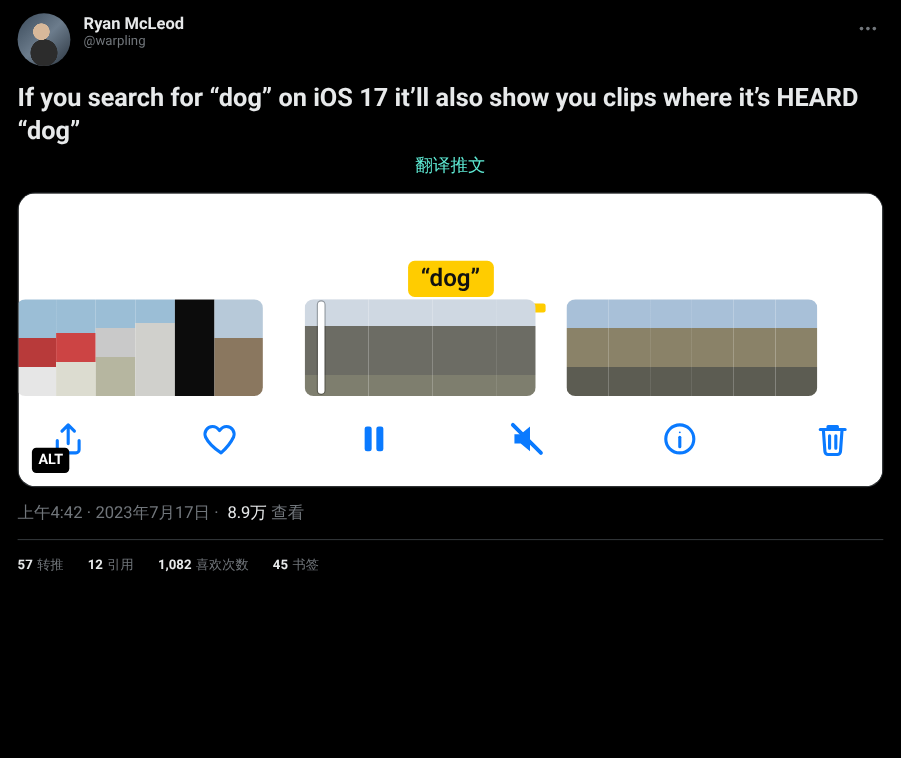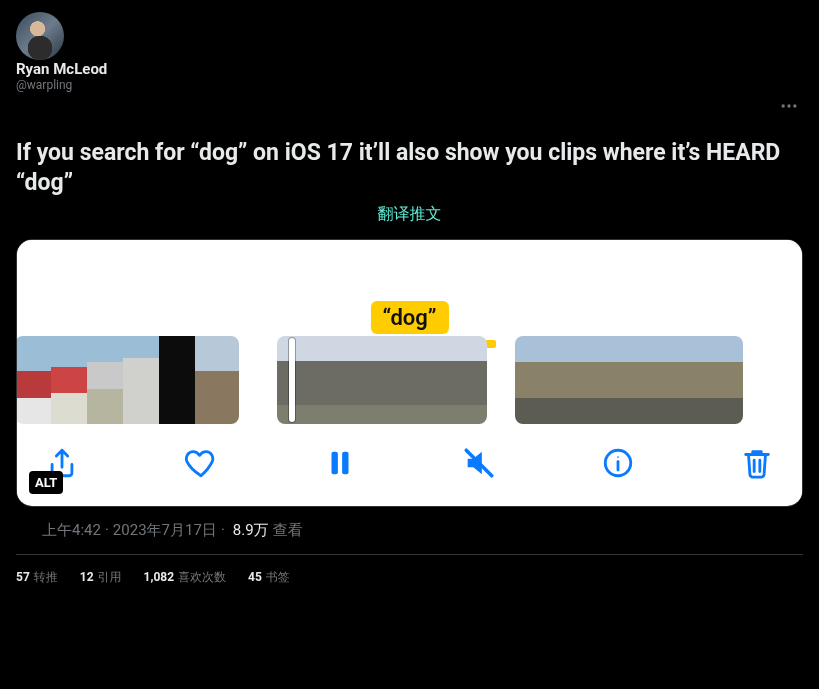--- a/index.html
+++ b/index.html
@@ -6,21 +6,21 @@
   body {
     background: #000;
     font-family: -apple-system, BlinkMacSystemFont, "Segoe UI", Roboto, Helvetica, Arial, sans-serif;
     width: 819px;
     height: 689px;
     overflow: hidden;
     color: #e7e9ea;
     padding: 12px 16px;
   }
   .tweet { display: flex; flex-direction: column; }
-  .header-row { display: flex; align-items: flex-start; flex-direction: column; }
+  .header-row { display: flex; align-items: flex-start; }
   .avatar {
     width: 48px; height: 48px; border-radius: 50%;
     background: linear-gradient(135deg,#3a4a5a 0%, #6c7c8c 50%, #2b3540 100%);
     flex-shrink: 0; margin-right: 12px;
     position: relative; overflow: hidden;
   }
   .avatar::after{
     content:""; position:absolute; inset:0;
     background: radial-gradient(circle at 45% 35%, #d7b89a 0 18%, transparent 19%),
                 radial-gradient(circle at 50% 75%, #2c2c2c 0 28%, transparent 29%);
@@ -145,21 +145,20 @@
     cursor:pointer;
   }
 
   .meta-row{
     margin-top:14px;
     color:#71767b;
     font-size:15px;
     display:flex;
     align-items:center;
     gap:4px;
-    margin-left:26px;
   }
   .meta-row .views-strong{ color:#e7e9ea; font-weight:400; margin-left:4px; }
   .divider{
     border:none; border-top:1px solid #2f3336;
     margin-top:14px;
   }
   .stats-row{
     display:flex;
     gap:22px;
     padding-top:14px;

